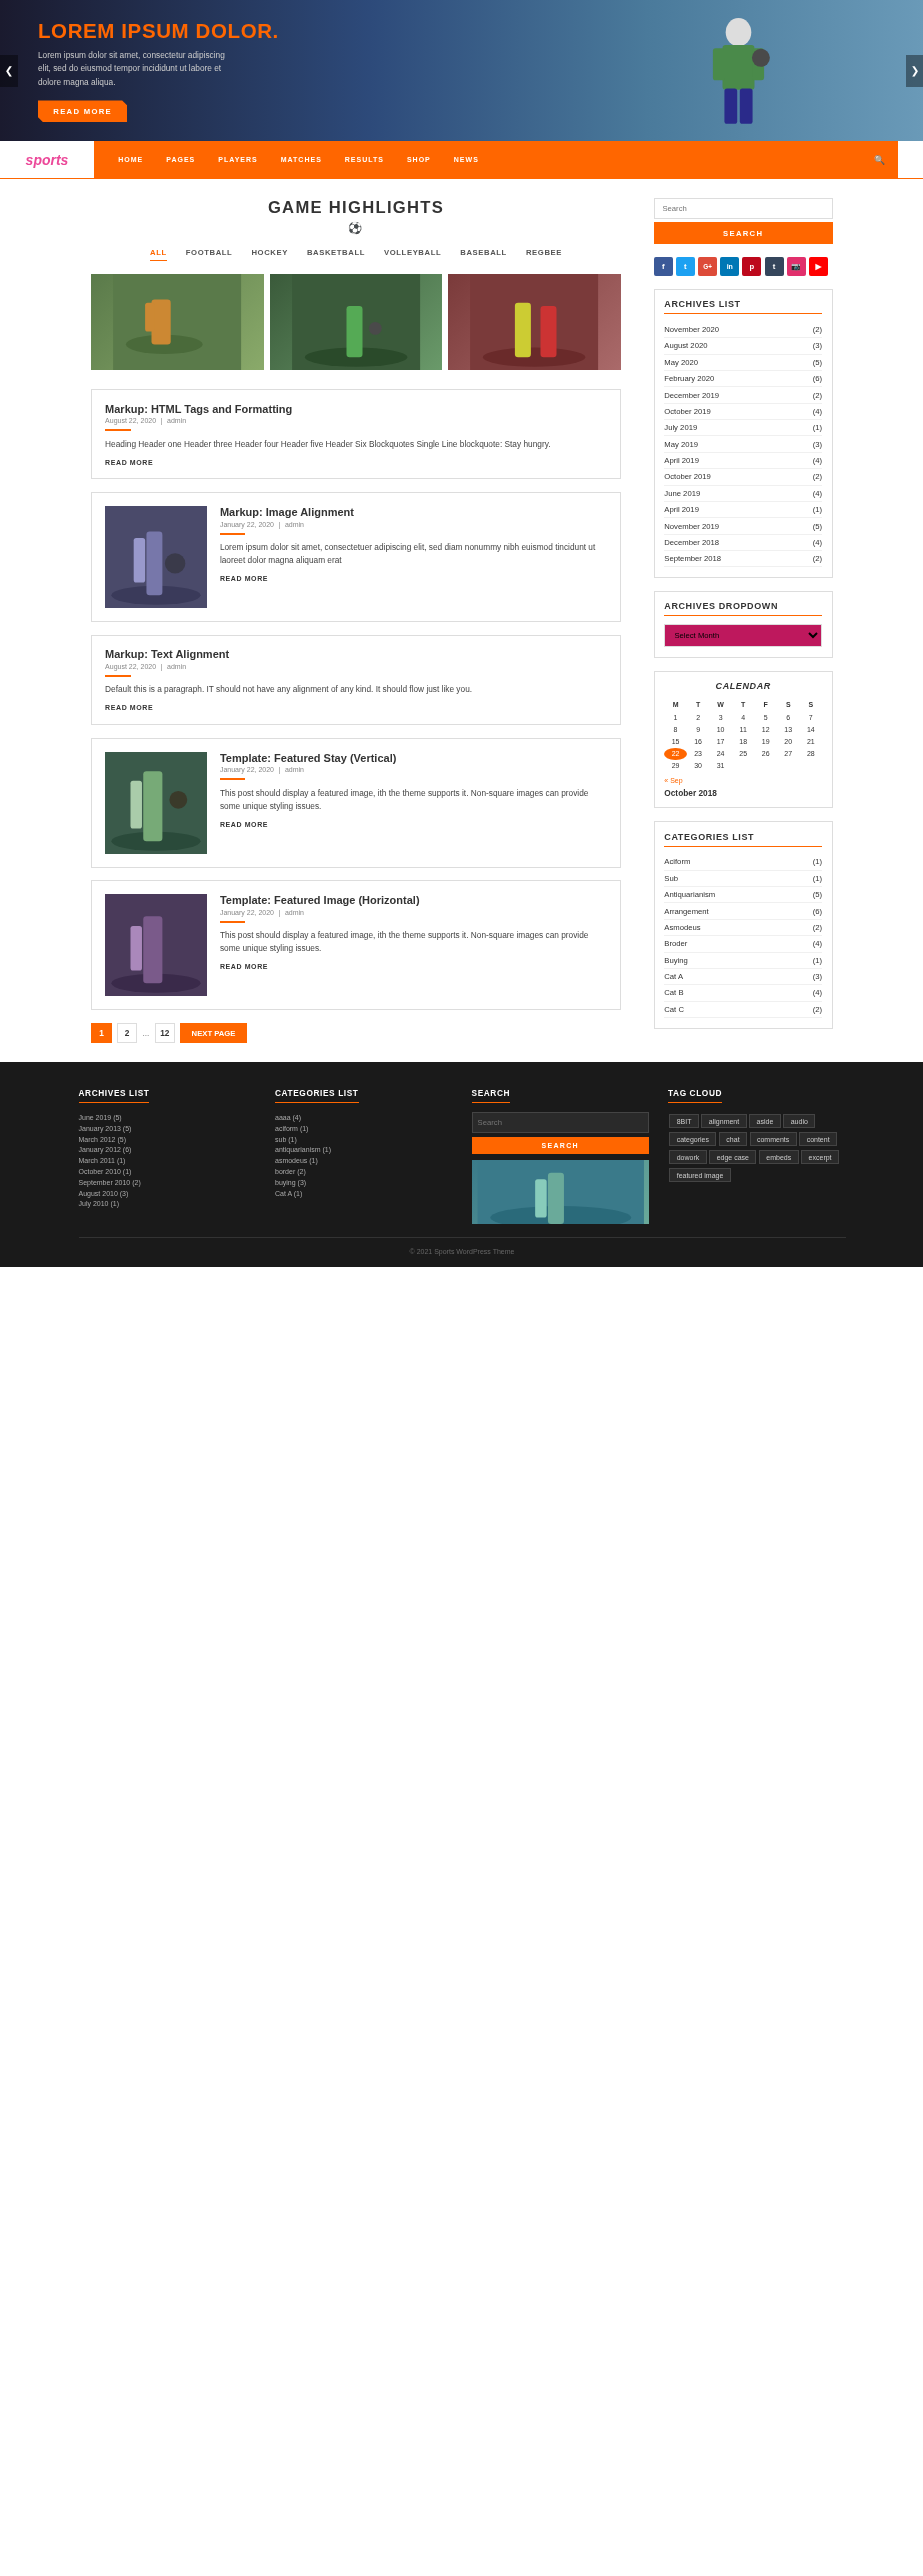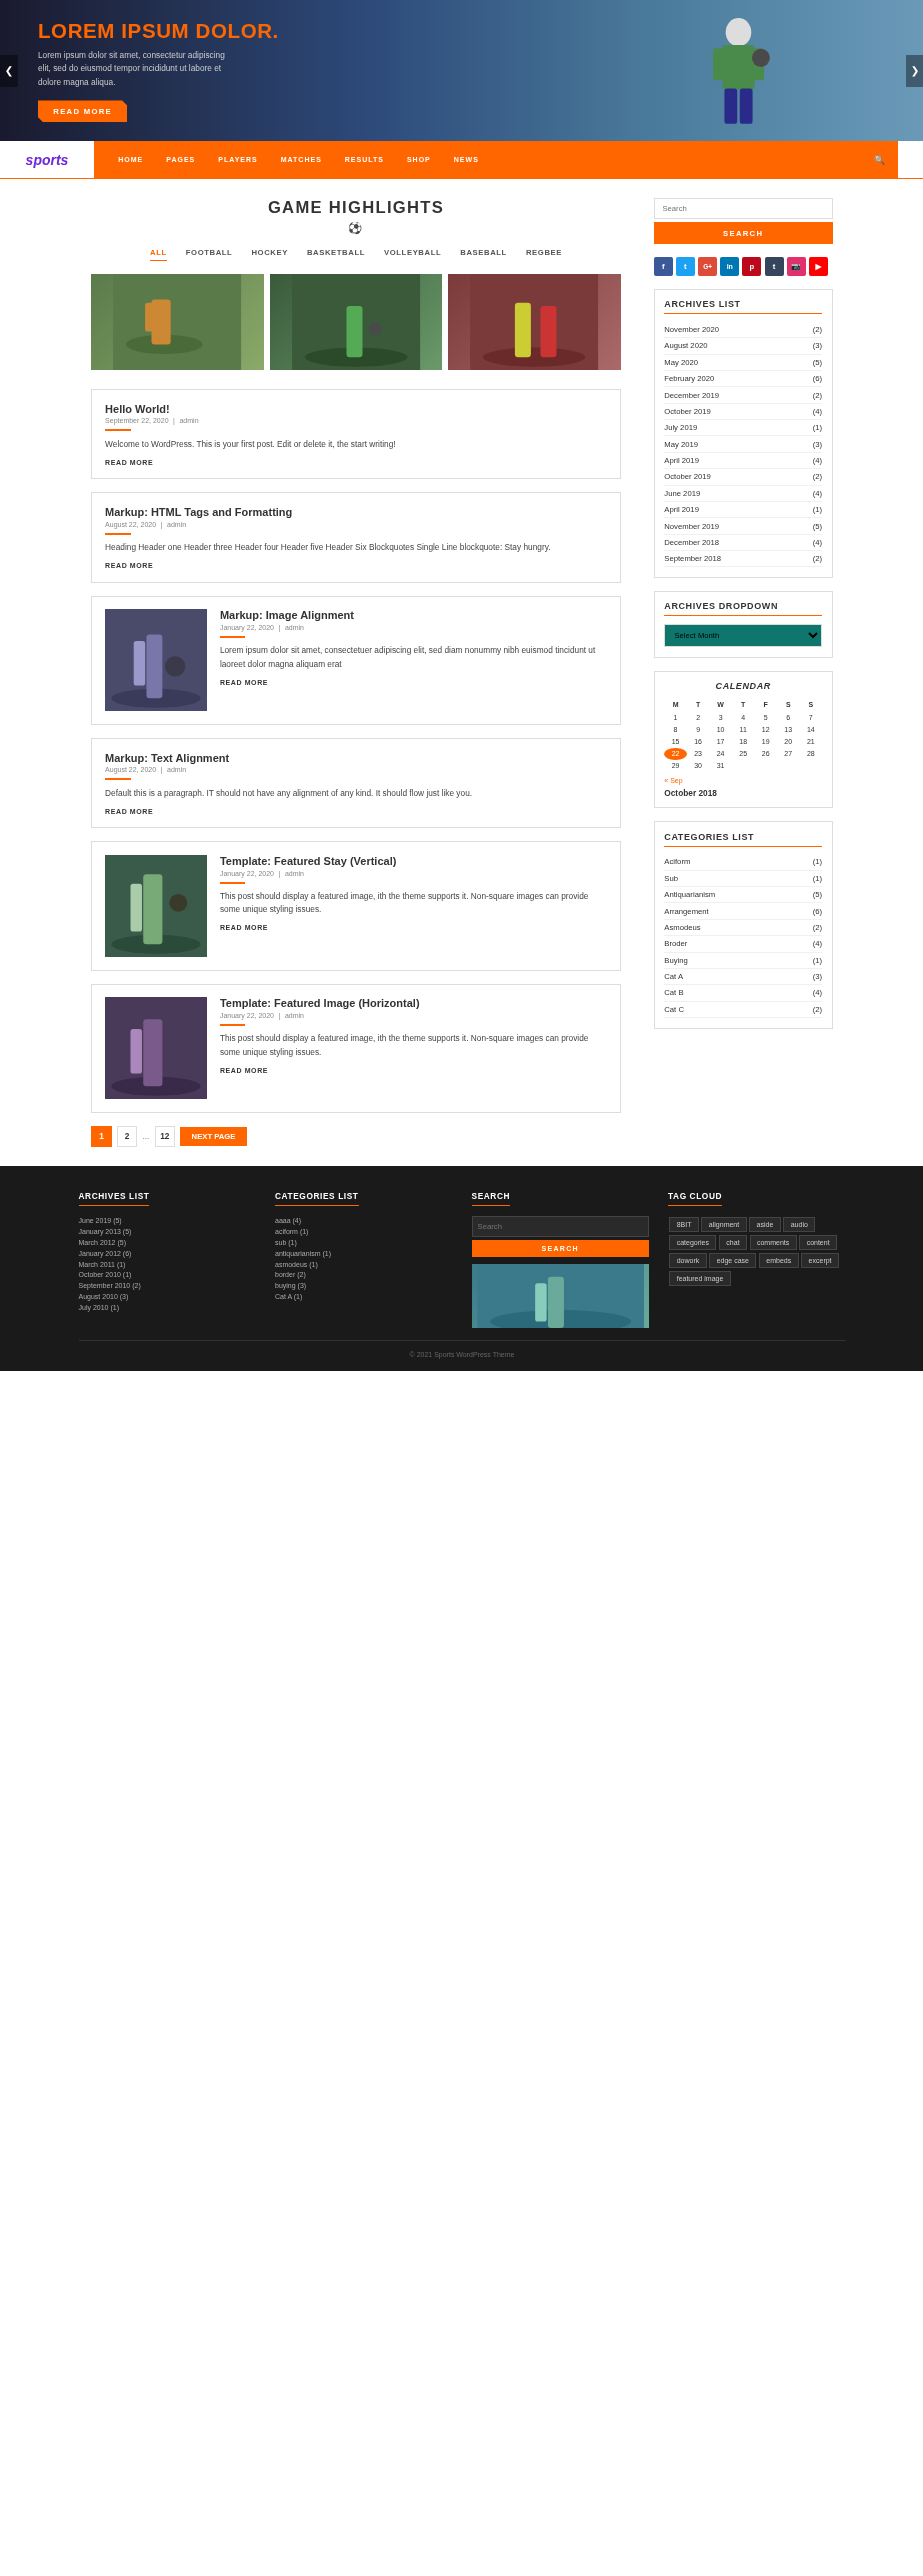--- a/index.html
+++ b/index.html
@@ -149,21 +149,21 @@
       <rect x="82" y="55" width="18" height="50" rx="4" fill="#4a8a4a"></rect>
       <rect x="38" y="118" width="20" height="55" rx="4" fill="#2a2a8a"></rect>
       <rect x="62" y="118" width="20" height="55" rx="4" fill="#2a2a8a"></rect>
       <circle cx="95" cy="70" r="14" fill="#4a4a4a"></circle>
     </svg>
   </div>
 </div>
 
 <nav class="navbar">
   <div class="navbar-logo">
-    <span style="color:#6d28d9;">sports</span>
+    <span style="color:#ec4899;">sports</span>
   </div>
   <div class="navbar-links">
     <div class="navbar-link">HOME</div>
     <div class="navbar-link">PAGES</div>
     <div class="navbar-link">PLAYERS</div>
     <div class="navbar-link">MATCHES</div>
     <div class="navbar-link">RESULTS</div>
     <div class="navbar-link">SHOP</div>
     <div class="navbar-link">NEWS</div>
     <div class="navbar-search-icon">🔍</div>
@@ -207,31 +207,20 @@
           <svg width="100%" height="96" viewBox="0 0 200 150">
               <rect width="200" height="150" fill="#7a3a3a"></rect>
               <ellipse cx="100" cy="130" rx="80" ry="15" fill="#6a2a2a"></ellipse>
               <rect x="70" y="45" width="25" height="85" rx="5" fill="#cccc33"></rect>
               <rect x="110" y="50" width="25" height="80" rx="5" fill="#cc3333"></rect>
             </svg>
         </div>
       </div>
     </div>
 
-    <div class="post-card">
-      <div class="post-title">Hello World!</div>
-      <div class="post-meta">
-        <span>September 22, 2020</span>
-        <span class="post-meta-divider">|</span>
-        <span>admin</span>
-      </div>
-      <div class="post-orange-line"></div>
-      <div class="post-excerpt">Welcome to WordPress. This is your first post. Edit or delete it, the start writing!</div>
-      <div class="read-more">Read More</div>
-    </div>
 
     <div class="post-card">
       <div class="post-title">Markup: HTML Tags and Formatting</div>
       <div class="post-meta">
         <span>August 22, 2020</span>
         <span class="post-meta-divider">|</span>
         <span>admin</span>
       </div>
       <div class="post-orange-line"></div>
       <div class="post-excerpt">Heading Header one Header three Header four Header five Header Six Blockquotes Single Line blockquote: Stay hungry.</div>
@@ -413,21 +402,21 @@
           </div>
           <div class="archive-item">
             <span>September 2018</span>
             <span>(2)</span>
           </div>
         </div>
     </div>
 
     <div class="sidebar-widget archives-dropdown">
       <div class="sidebar-widget-title">Archives Dropdown</div>
-      <select style="width:100%;border:0.6px solid #ddd;padding:5.1px;font-size:7.7px;background:#0f766e;outline:none;">
+      <select style="width:100%;border:0.6px solid #ddd;padding:5.1px;font-size:7.7px;background:#be185d;outline:none;">
         <option>Select Month</option>
       </select>
     </div>
 
     <div class="calendar-widget">
       <div class="calendar-title">Calendar</div>
       <table class="calendar-table">
         <thead>
           <tr>
             <th>M</th>

